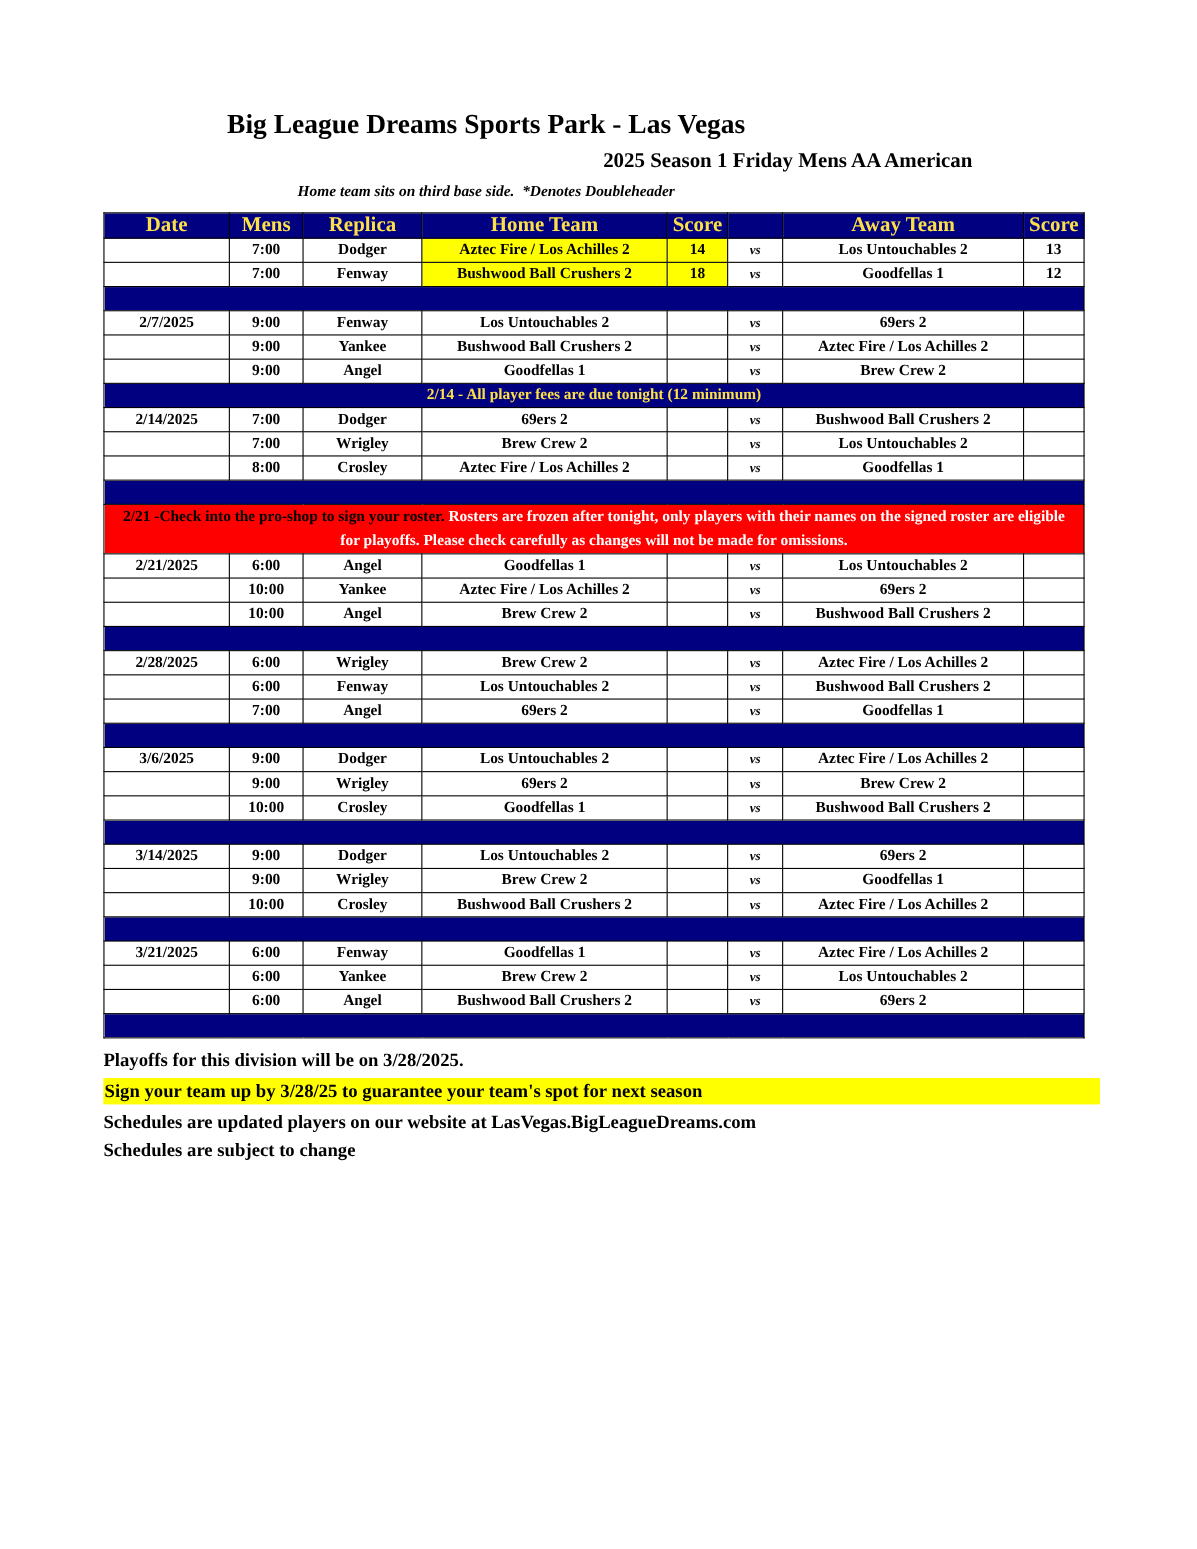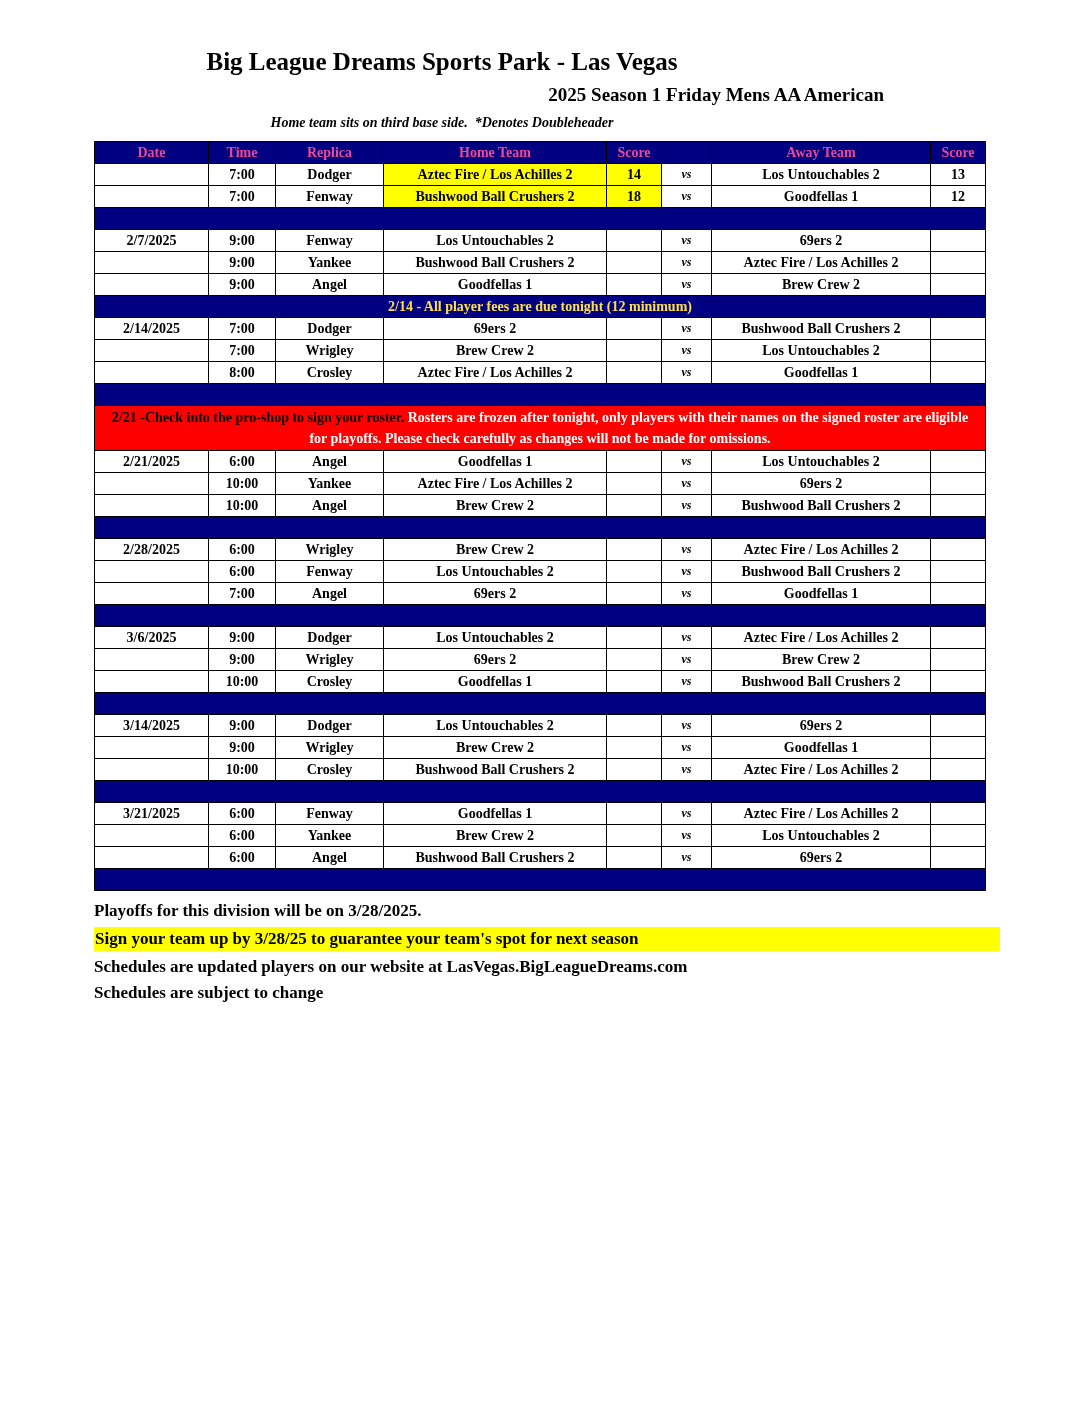--- a/index.html
+++ b/index.html
@@ -4,36 +4,36 @@
 <style>
   * { box-sizing: border-box; }
   html, body { margin: 0; padding: 0; }
   body {
     width: 1088px;
     height: 1408px;
     background: #ffffff;
     font-family: "Liberation Serif", serif;
     color: #000;
   }
-  .page { width: 884px; min-height: 1408px; padding-top: 48px; }
+  .page { width: 884px; min-height: 1408px; padding-top: 100px; }
 
   .title   { text-align: center; font-size: 25px; font-weight: bold; margin: 0; }
   .subtitle{ text-align: right; font-size: 19px; font-weight: bold; margin: 8px 0 0 0; }
   .note    { text-align: center; font-size: 14px; font-weight: bold; font-style: italic;
              margin-top: 9px; white-space: pre; }
 
   table.schedule {
     border-collapse: collapse;
     table-layout: fixed;
     width: 891px;
     margin: 10px 0 0 94px;
   }
   .schedule th {
-    background: #000080; color: #ec4899;
-    font-size: 14px; font-weight: bold;
+    background: #000080; color: #fde047;
+    font-size: 19px; font-weight: bold;
     height: 22px; border: 1px solid #000; padding: 0;
   }
   .schedule td {
     font-size: 14px; font-weight: bold; text-align: center;
     height: 22px; border: 1px solid #000;
     padding: 0 2px; overflow: hidden; white-space: nowrap;
   }
   .schedule td.cell-vs { font-style: italic; font-size: 12px; }
   .schedule td.hl { background: #FFFF00; }
   .schedule td.sep { background: #000080; }
@@ -64,21 +64,21 @@
       <col style="width:108px">
       <col style="width:223px">
       <col style="width:55px">
       <col style="width:50px">
       <col style="width:219px">
       <col style="width:55px">
     </colgroup>
     <thead>
       <tr id="header-row">
           <th>Date</th>
-          <th>Time</th>
+          <th>Mens</th>
           <th>Replica</th>
           <th>Home Team</th>
           <th>Score</th>
           <th></th>
           <th>Away Team</th>
           <th>Score</th>
         </tr>
     </thead>
     <tbody id="table-body">
         <tr>

